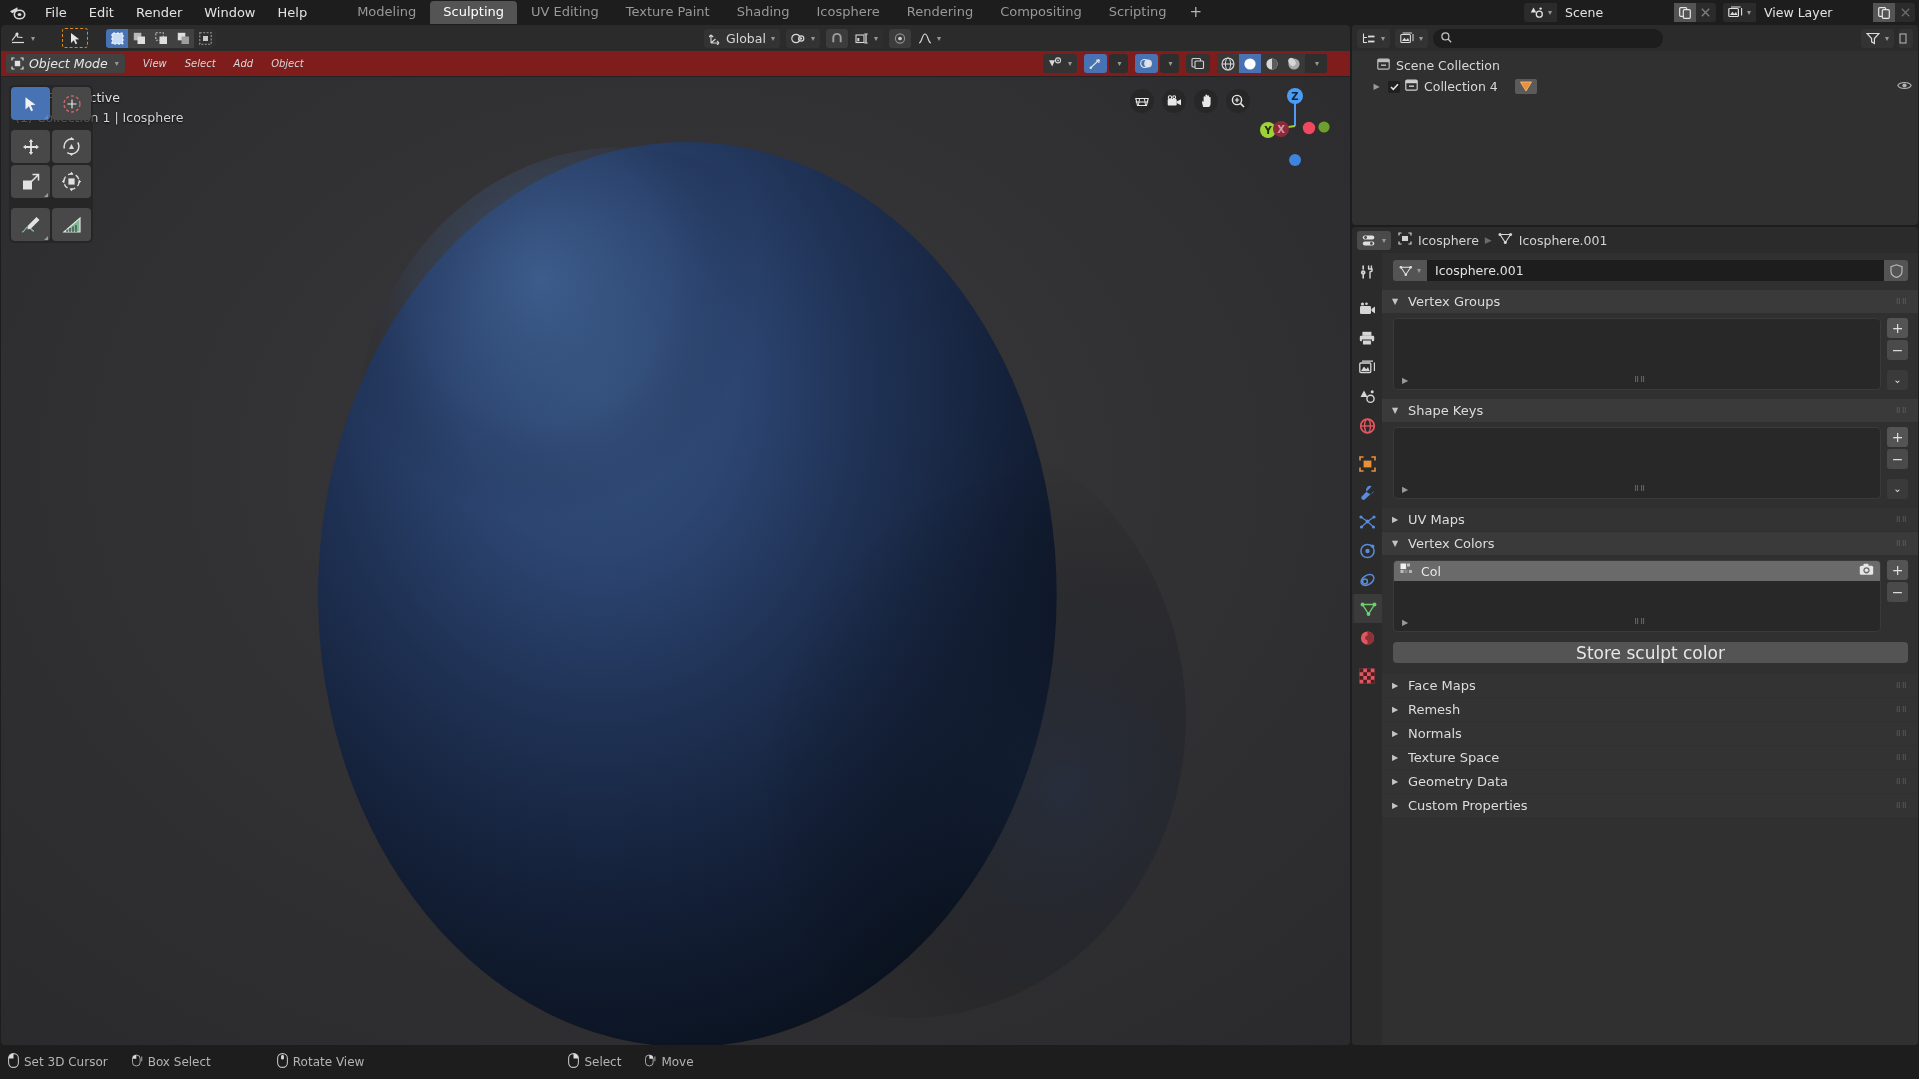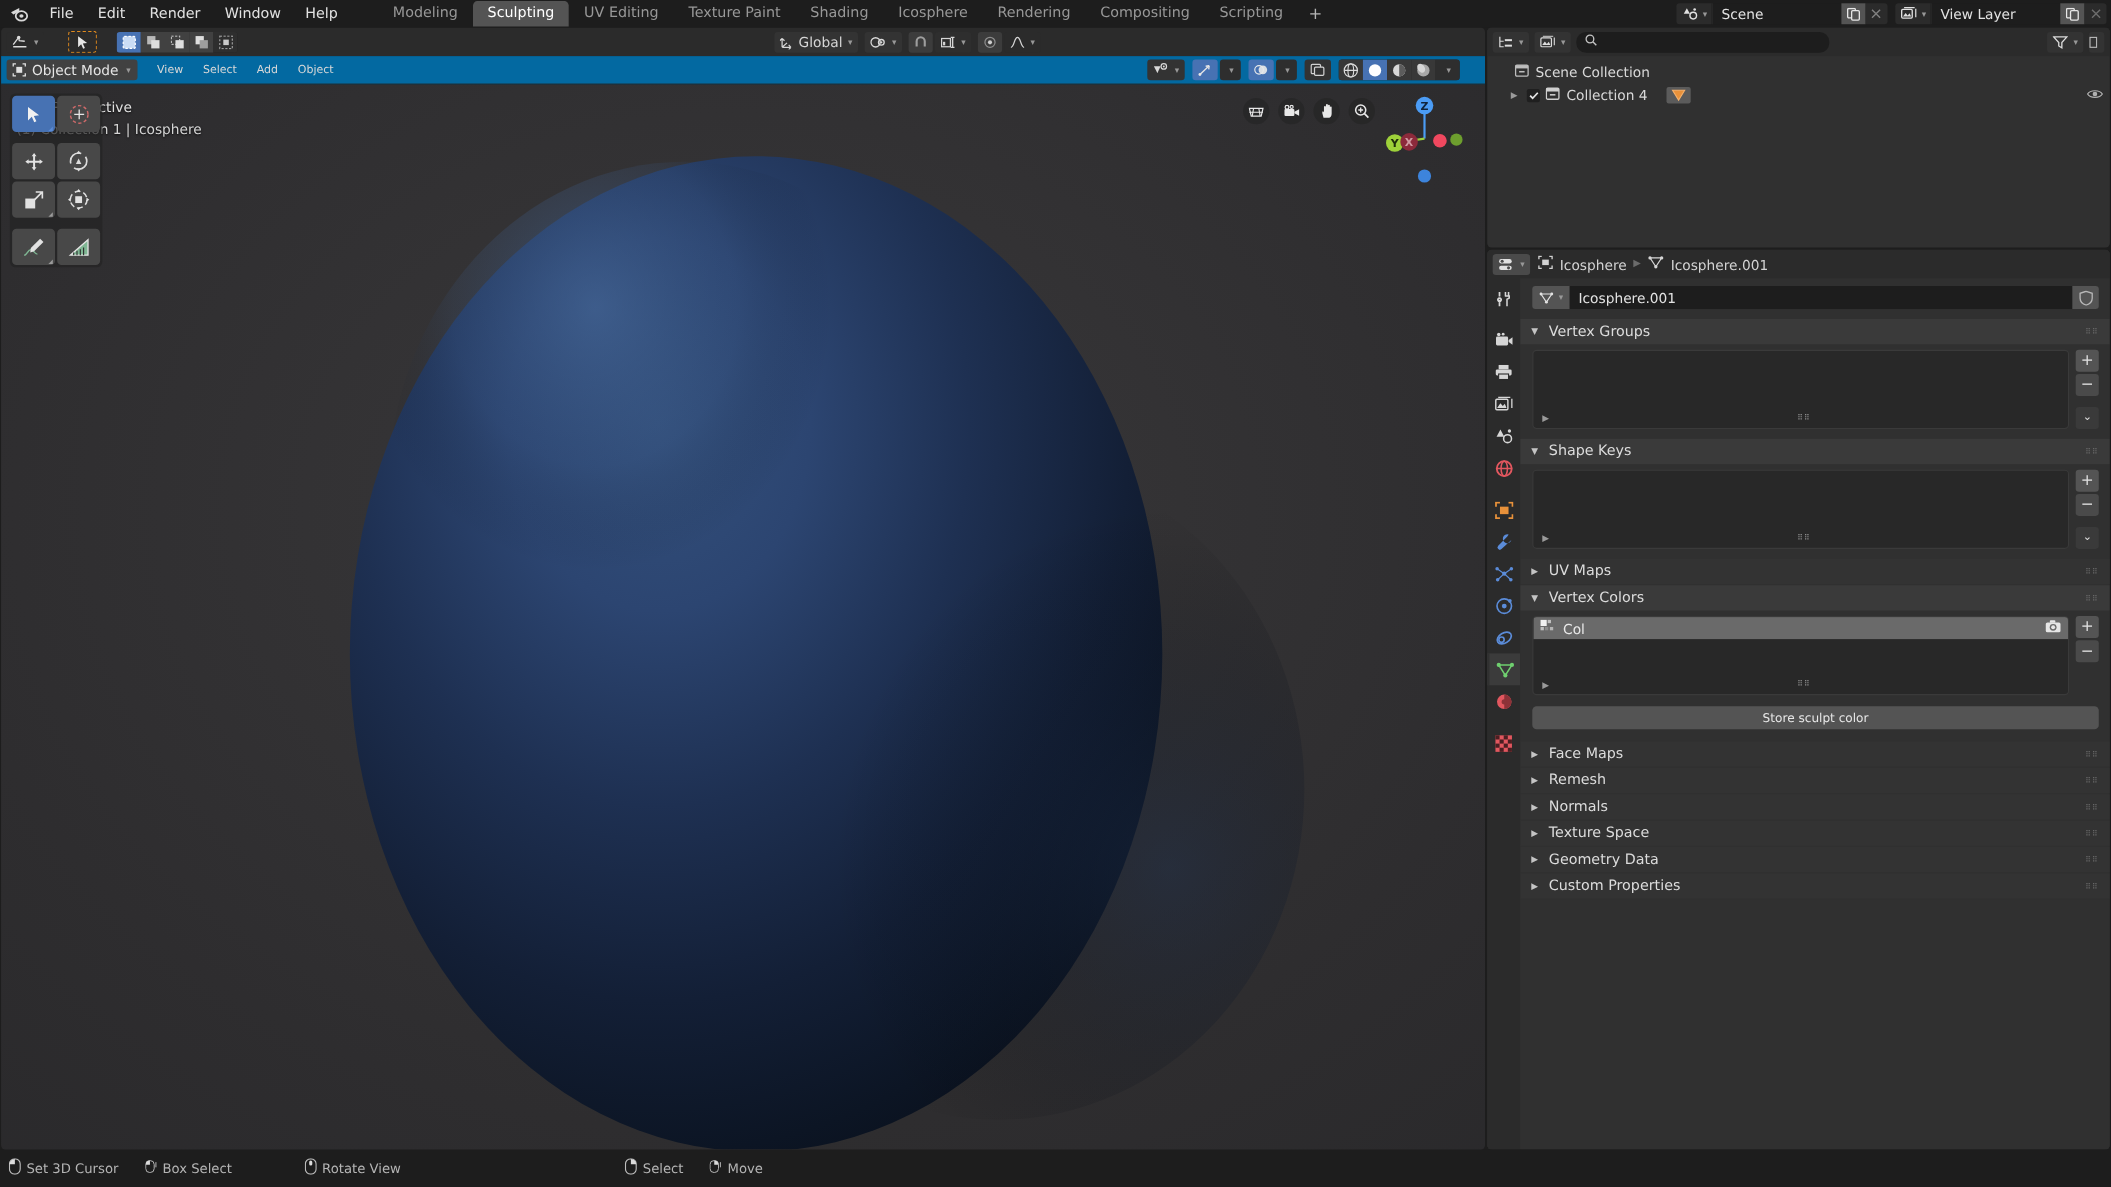--- a/index.html
+++ b/index.html
@@ -57,22 +57,22 @@
   
   .main { flex: 1 1 auto; display: flex; min-height: 0; background: #1d1d1d; padding: 0 1px; gap: 2px; }
 
   
   .viewport-area { flex: 1 1 auto; display: flex; flex-direction: column; min-width: 0; }
   .vp-header {
     height: 26px; background: #2b2b2b; display: flex; align-items: center;
     border-radius: 4px 4px 0 0; padding: 0 5px; gap: 4px; flex: 0 0 26px;
   }
   .vp-header2 {
-    height: 26px; background: #0369a1; display: flex; align-items: center;
-    padding: 0 5px; gap: 6px; flex: 0 0 26px; border-bottom: 1px solid #232323;
+    height: 26px; background: #7f1d1d; display: flex; align-items: center;
+    padding: 0 5px; gap: 6px; flex: 0 0 26px; border-bottom: 1px solid #232323; font-style: italic;
   }
   .hbtn {
     height: 19px; background: #2b2b2b; border-radius: 3px; display: flex;
     align-items: center; padding: 0 5px; gap: 3px; color: #d6d6d6; font-size: 12.5px;
   }
   .seg {
     display: flex; align-items: center; background: #252525; border-radius: 3px; overflow: hidden;
   }
   .seg > .sgi {
     width: 22px; height: 19px; display: flex; align-items: center; justify-content: center;
@@ -183,21 +183,21 @@
   .uilist .lfoot { margin-top: auto; height: 18px; display: flex; align-items: center;
     padding: 0 8px; color: #9a9a9a; font-size: 8px; }
   .uilist .lfoot .dots { margin: 0 auto; letter-spacing: 1px; font-size: 7px; }
   .sidebtns { width: 21px; display: flex; flex-direction: column; gap: 2px; }
   .sbtn { width: 21px; height: 20px; background: #545454; border-radius: 3px;
     display: flex; align-items: center; justify-content: center; color: #e0e0e0; font-size: 14px; line-height: 1; }
   .sbtn.minus { background: #4a4a4a; }
   .sbtn.chev { background: #3a3a3a; margin-top: 8px; font-size: 10px; }
   .wbtn {
     height: 21px; background: #545454; border-radius: 4px; display: flex; align-items: center;
-    justify-content: center; font-size: 11px; color: #e7e7e7; margin: 2px 10px 0 11px;
+    justify-content: center; font-size: 17px; color: #e7e7e7; margin: 2px 10px 0 11px;
   }
 
   
   .statusbar {
     height: 24px; flex: 0 0 24px; background: #1d1d1d; display: flex; align-items: center;
     padding: 17px 8px; font-size: 12px; color: #b8b8b8;
   }
   .kb { display: flex; align-items: center; gap: 5px; margin-right: 24px; }
   .kb .lbl { color: #b4b4b4; font-size: 12px; }
   .status-right { margin-left: auto; color: #c2c2c2; font-size: 12px; padding-right: 8px; }

